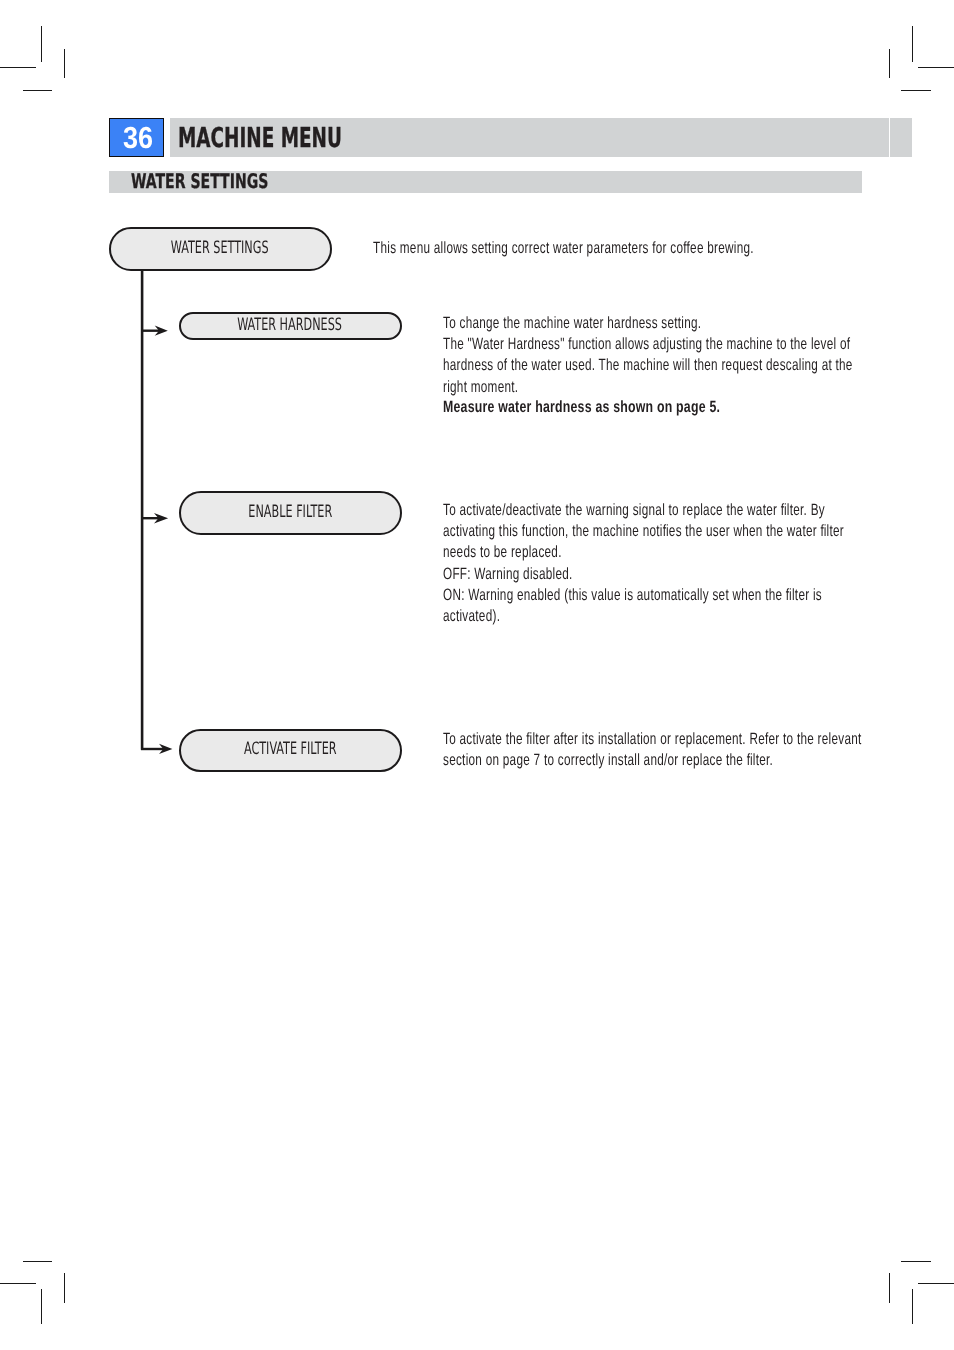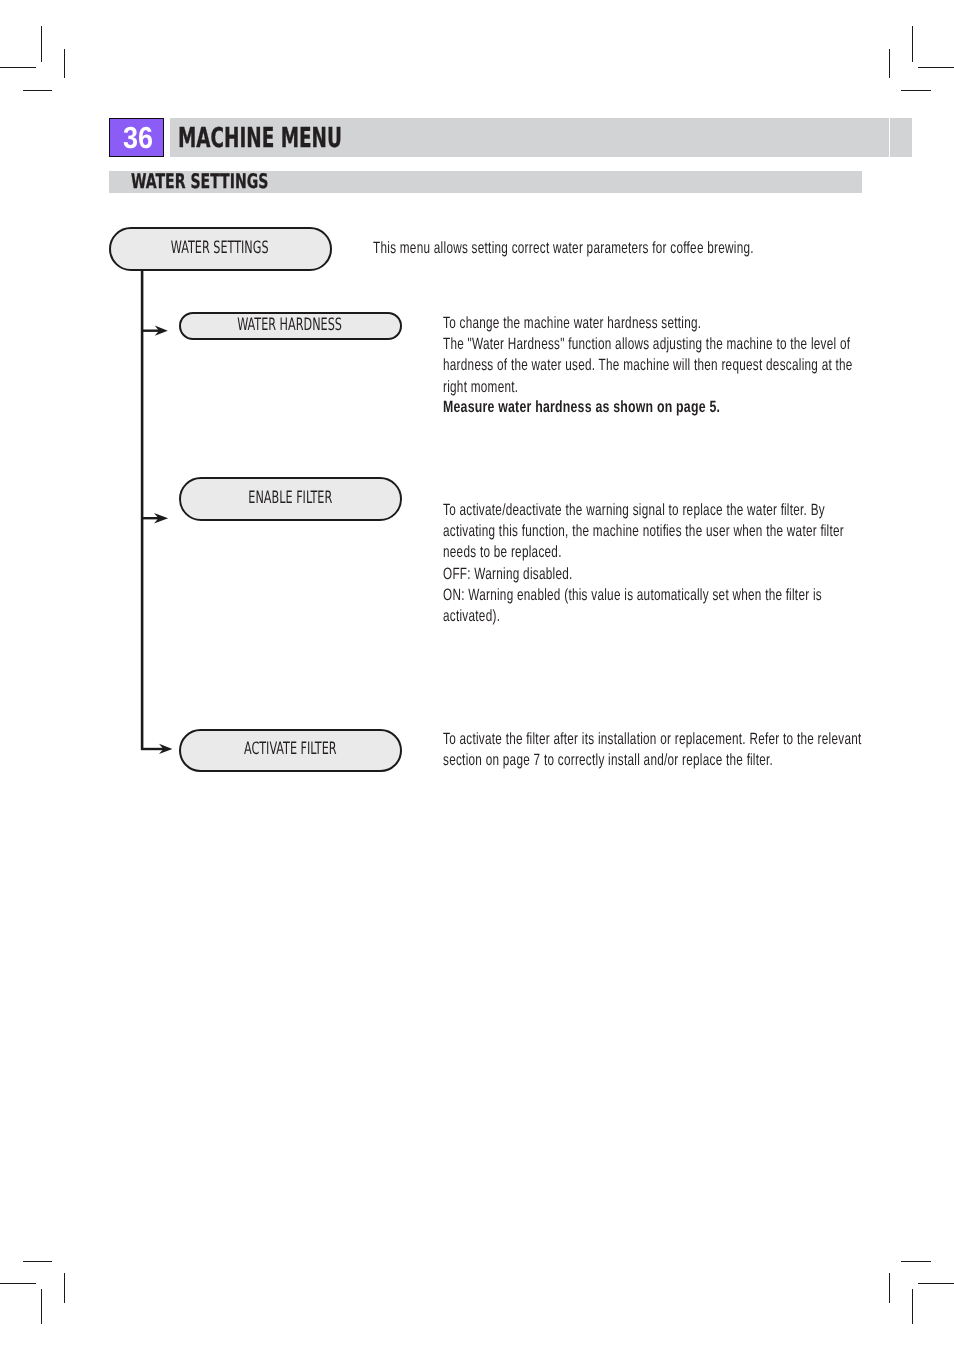--- a/index.html
+++ b/index.html
@@ -3,21 +3,21 @@
 <meta charset="utf-8">
 <title>Machine Menu</title>
 <style>
   html,body{margin:0;padding:0;background:#ffffff;}
   body{width:954px;height:1350px;position:relative;overflow:hidden;
        font-family:"Liberation Sans",sans-serif;-webkit-font-smoothing:antialiased;text-rendering:geometricPrecision;font-kerning:normal;font-variant-ligatures:common-ligatures;font-feature-settings:"liga" 1,"kern" 1;}
   .page{position:absolute;inset:0;}
   
   .cm{position:absolute;background:#1a1a1a;}
   
-  #pagenum-box{position:absolute;left:109px;top:118px;width:55px;height:39px;background:#8b5cf6;box-sizing:border-box;border:1px solid #100e0f;}
+  #pagenum-box{position:absolute;left:109px;top:118px;width:55px;height:39px;background:#3b82f6;box-sizing:border-box;border:1px solid #100e0f;}
   #pagenum{position:absolute;left:0;top:0;width:55px;height:39px;color:#ffffff;
     font-family:"Liberation Sans",sans-serif;font-weight:bold;
     font-size:30.5px;line-height:39.1px;text-align:center;letter-spacing:0;}
   #pagenum span{display:inline-block;transform:scaleX(0.885);transform-origin:center;}
   #title-bar{position:absolute;left:169.6px;top:118px;width:719.6px;height:38.9px;background:#d1d3d4;}
   #title-bar2{position:absolute;left:890.2px;top:118px;width:21.8px;height:38.9px;background:#d1d3d4;}
   #title{position:absolute;left:178.3px;top:118px;height:39px;line-height:41.9px;color:#231f20;
     font-family:"DejaVu Sans Condensed","DejaVu Sans",sans-serif;font-weight:bold;font-size:27.4px;
     white-space:nowrap;transform-origin:left center;transform:scaleX(0.747);-webkit-text-stroke:0.35px #231f20;}
   #sub-bar{position:absolute;left:109.1px;top:170.9px;width:752.9px;height:22.6px;background:#d1d3d4;}
@@ -97,21 +97,21 @@
     <div class="node-label">
         <span>WATER HARDNESS</span>
       </div>
   </div>
   <div class="body-text" style="left:443.4px;top:312.9px;"><span>To change the machine water hardness setting.
 The "Water Hardness" function allows adjusting the machine to the level of
 hardness of the water used. The machine will then request descaling at the
 right moment.</span></div>
   <div class="body-text bold-note" style="left:443.4px;top:397.0px;">Measure water hardness as shown on page 5.</div>
 
-  <div class="node" style="left:179.1px;top:477px;width:223.4px;height:43.8px;">
+  <div class="node" style="left:179.1px;top:491px;width:223.4px;height:43.8px;">
     <div class="node-label">
         <span>ENABLE FILTER</span>
       </div>
   </div>
   <div class="body-text" style="left:443.4px;top:499.9px;"><span>To activate/deactivate the warning signal to replace the water ﬁlter. By
 activating this function, the machine notiﬁes the user when the water ﬁlter
 needs to be replaced.
 OFF: Warning disabled.
 ON: Warning enabled (this value is automatically set when the ﬁlter is
 activated).</span></div>

